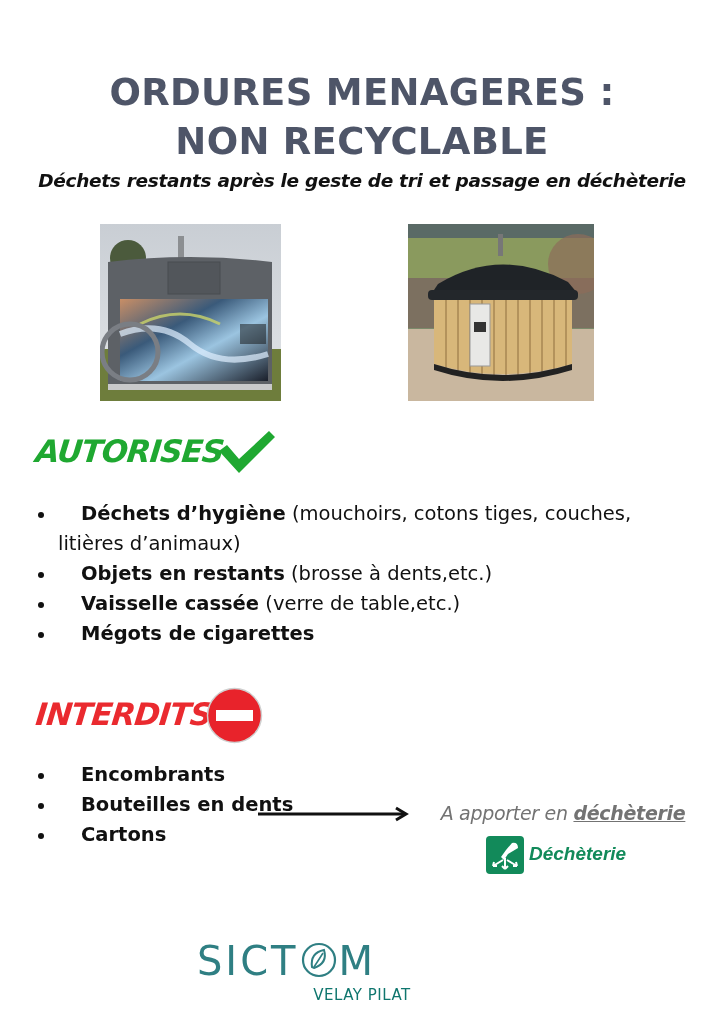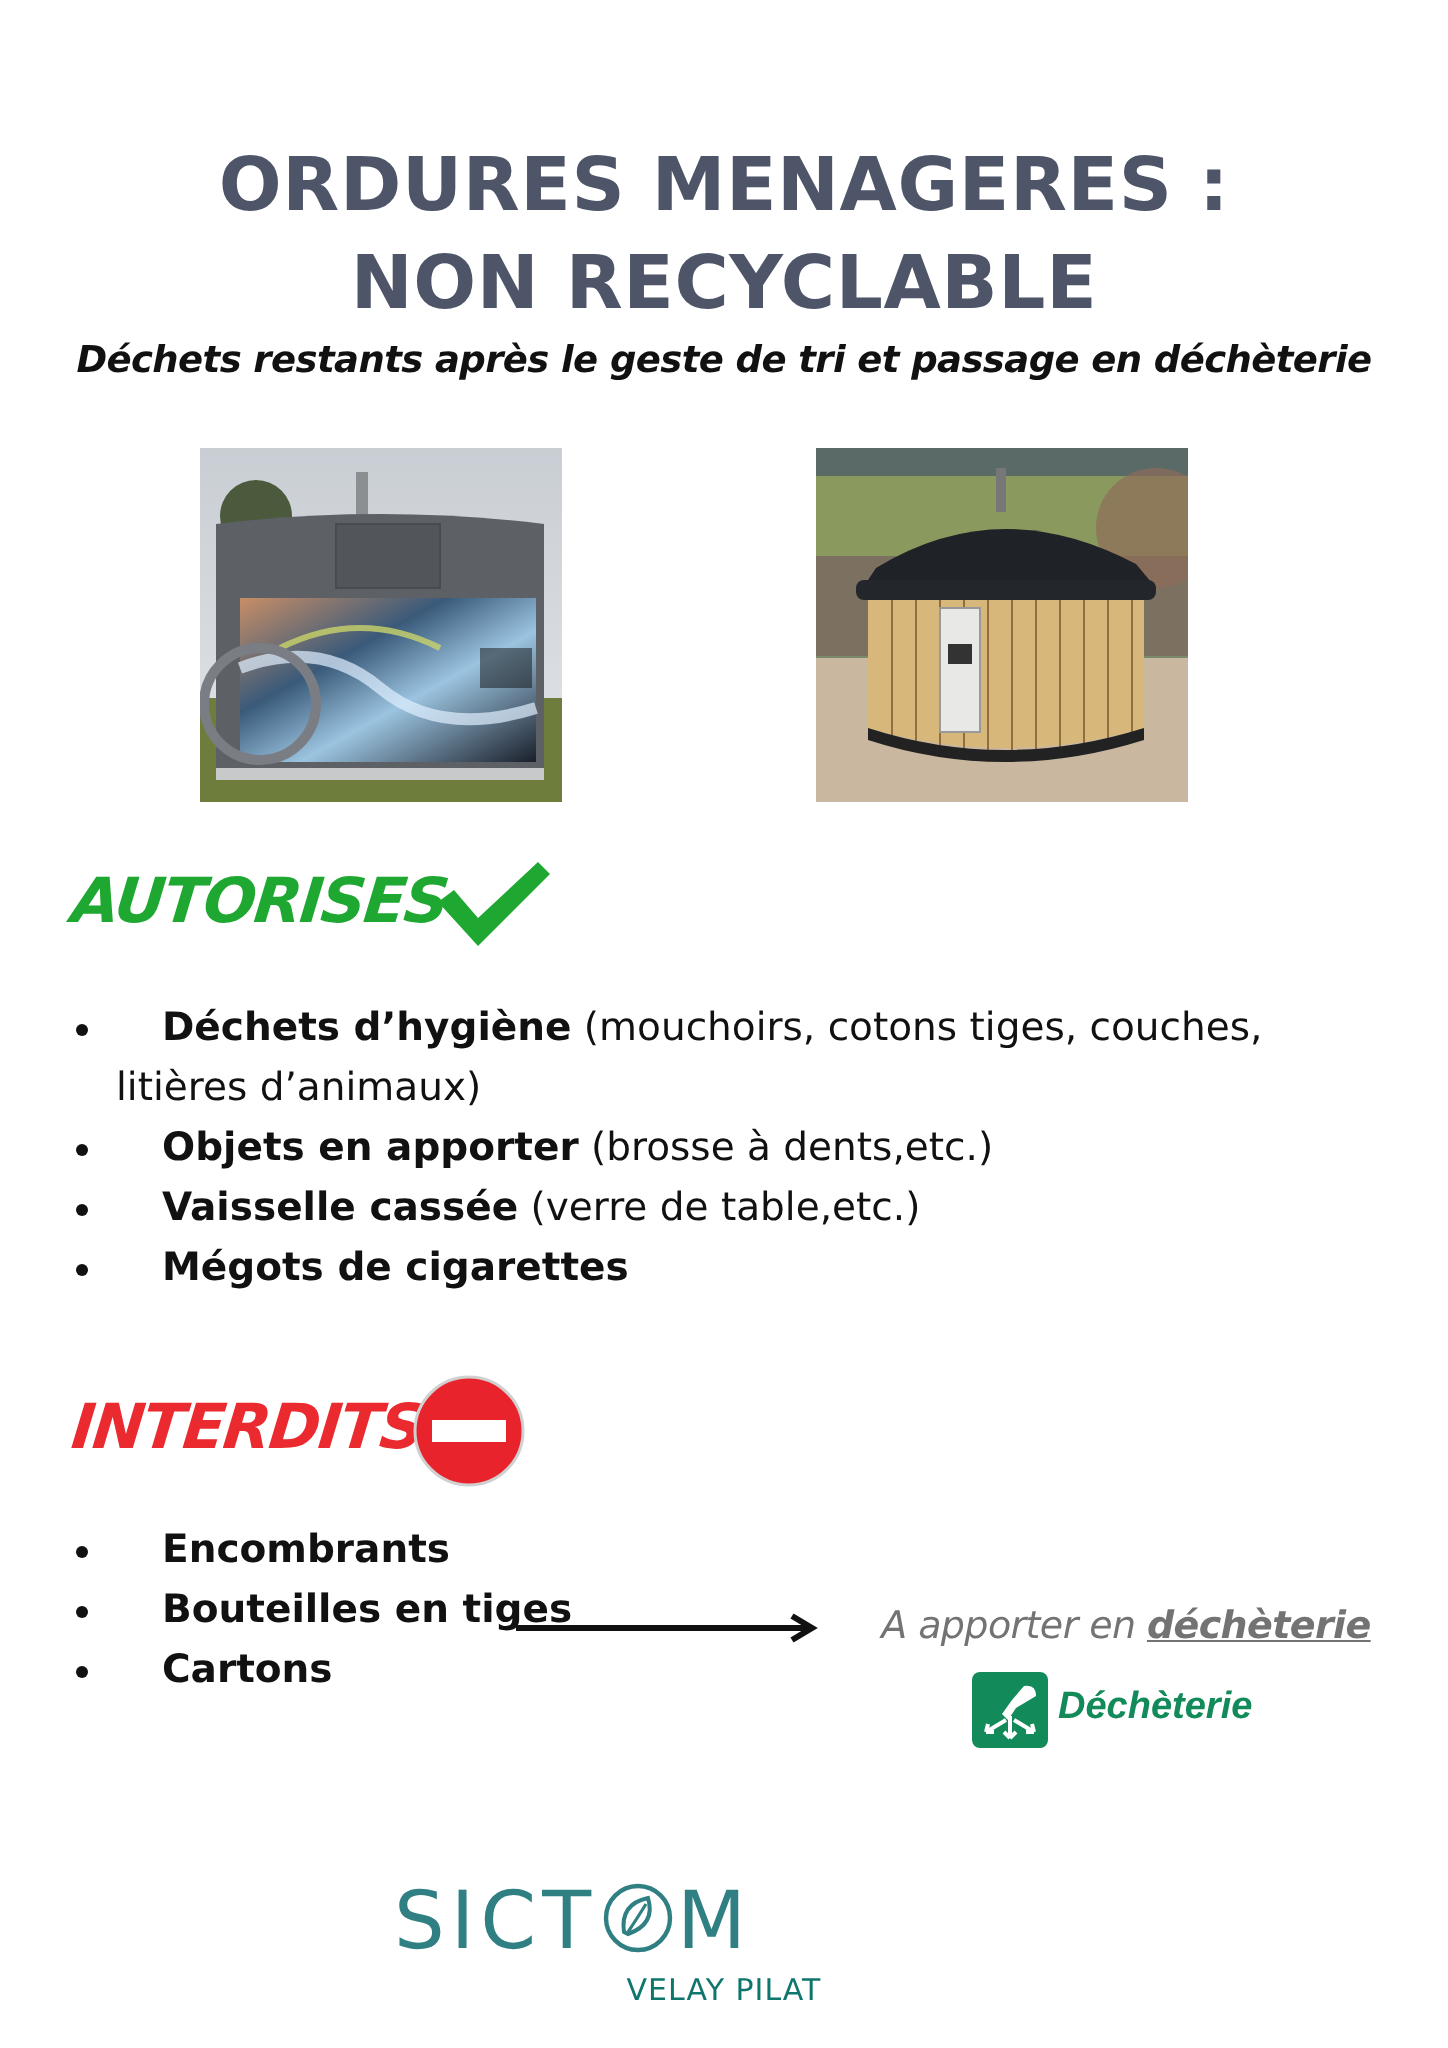--- a/index.html
+++ b/index.html
@@ -131,34 +131,34 @@
   </svg>
 </div>
 
 <div class="section-head head-ok">AUTORISES</div>
 <svg class="check-icon" viewBox="0 0 62 48">
   <path d="M4 24 L12 18 L24 32 L54 4 L60 10 L24 46 Z" fill="#1fa831"></path>
 </svg>
 
 <ul class="list list-ok">
   <li><b>Déchets d’hygiène</b><span class="plain"> (mouchoirs, cotons tiges, couches, litières d’animaux)</span></li>
-  <li><b>Objets en apporter</b><span class="plain"> (brosse à dents,etc.)</span></li>
+  <li><b>Objets en restants</b><span class="plain"> (brosse à dents,etc.)</span></li>
   <li><b>Vaisselle cassée</b><span class="plain"> (verre de table,etc.)</span></li>
   <li><b>Mégots de cigarettes</b><span class="plain"></span></li>
 </ul>
 
 <div class="section-head head-no">INTERDITS</div>
 <svg class="noentry-icon" viewBox="0 0 57 57">
   <circle cx="28.5" cy="28.5" r="27" fill="#e8232b" stroke="#d0d0d0" stroke-width="1.5"></circle>
   <rect x="10" y="23" width="37" height="11" fill="#ffffff"></rect>
 </svg>
 
 <ul class="list list-no">
   <li><b>Encombrants</b></li>
-  <li><b>Bouteilles en tiges</b></li>
+  <li><b>Bouteilles en dents</b></li>
   <li><b>Cartons</b></li>
 </ul>
 
 <svg class="arrow" viewBox="0 0 154 16">
   <line x1="2" y1="8" x2="148" y2="8" stroke="#111" stroke-width="3"></line>
   <path d="M140 2 L150 8 L140 14" stroke="#111" stroke-width="3" fill="none" stroke-linejoin="miter"></path>
 </svg>
 
 <div class="apporter">
   <span>A apporter en </span><b>déchèterie</b>

